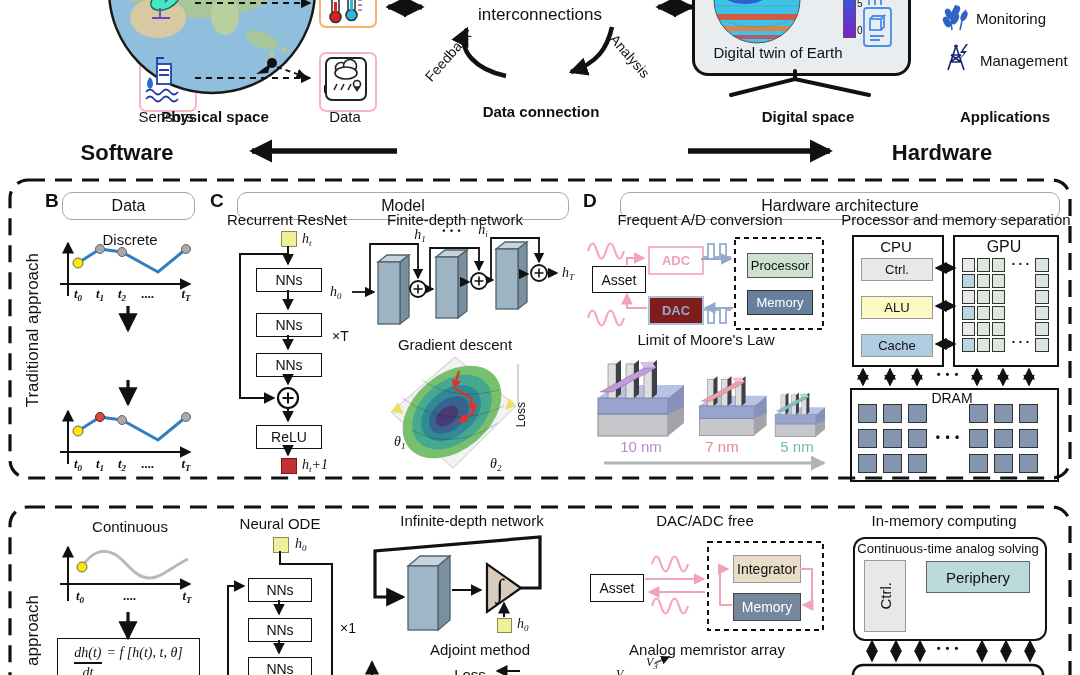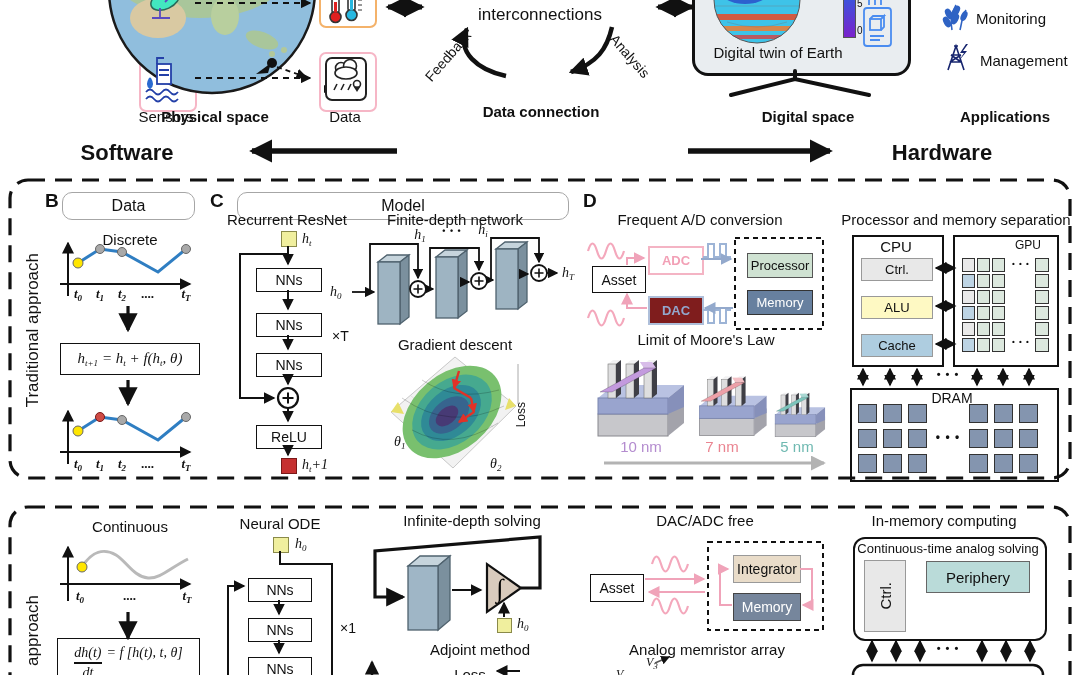--- a/index.html
+++ b/index.html
@@ -83,23 +83,20 @@
     <span>Data</span>
   </div>
   <span class="t c" style="left:130px;top:231px">Discrete</span>
 
   <span class="tick" style="left:78px;top:286px"><i>t</i><sub>0</sub></span>
   <span class="tick" style="left:100px;top:286px"><i>t</i><sub>1</sub></span>
   <span class="tick" style="left:122px;top:286px"><i>t</i><sub>2</sub></span>
   <span class="tick" style="left:148px;top:286px"><i>....</i><sub></sub></span>
   <span class="tick" style="left:186px;top:286px"><i>t</i><sub>T</sub></span>
 
-  <div class="eqbox" style="left:60px;top:343px;width:138px;height:30px">
-    <span><i>h</i><sub>t+1</sub><span> = </span><i>h</i><sub>t</sub><span> + </span><i>f</i><span>(</span><i>h</i><sub>t</sub><span>, θ)</span></span>
-  </div>
 
   <span class="tick" style="left:78px;top:456px"><i>t</i><sub>0</sub></span>
   <span class="tick" style="left:100px;top:456px"><i>t</i><sub>1</sub></span>
   <span class="tick" style="left:122px;top:456px"><i>t</i><sub>2</sub></span>
   <span class="tick" style="left:148px;top:456px"><i>....</i><sub></sub></span>
   <span class="tick" style="left:186px;top:456px"><i>t</i><sub>T</sub></span>
 
   <span class="letter" style="left:210px;top:190px">C</span>
   <div class="pill" style="left:237px;top:192px;width:330px;height:26px">
     <span>Model</span>
@@ -132,20 +129,23 @@
   <span class="hlbl" style="left:562px;top:265px"><i>h</i><sub>T</sub></span>
 
   <span class="t c" style="left:455px;top:336px">Gradient descent</span>
   <span class="hlbl" style="left:394px;top:434px"><i>θ</i><sub>1</sub></span>
   <span class="hlbl" style="left:490px;top:456px"><i>θ</i><sub>2</sub></span>
   <div class="vwrap" style="left:513px;top:393px;width:16px;height:44px">
     <span class="vtext" style="font-size:12px">Loss</span>
   </div>
 
   <span class="letter" style="left:583px;top:190px">D</span>
+  <div class="pill" style="left:620px;top:192px;width:438px;height:26px">
+    <span>Hardware architecture</span>
+  </div>
   <span class="t c" style="left:700px;top:211px">Frequent A/D conversion</span>
   <div class="bx" style="left:592px;top:266px;width:52px;height:25px">
       <span>Asset</span>
     </div>
   <div class="cbx" style="left:648px;top:246px;width:52px;height:25px;border:2px solid #f4b4c4;color:#f2a0b6;font-weight:bold;background:#fff">
       <span>ADC</span>
     </div>
   <div class="cbx" style="left:648px;top:296px;width:52px;height:25px;border:2px solid #aebfda;color:#93a7cd;font-weight:bold;background:#7f1d1d">
       <span>DAC</span>
     </div>
@@ -167,21 +167,21 @@
   <div class="cbx" style="left:861px;top:258px;width:70px;height:21px;background:#e8e8e8;border-color:#999">
       <span>Ctrl.</span>
     </div>
   <div class="cbx" style="left:861px;top:296px;width:70px;height:21px;background:#fef9c3;border-color:#999">
       <span>ALU</span>
     </div>
   <div class="cbx" style="left:861px;top:334px;width:70px;height:21px;background:#aecde0;border-color:#999">
       <span>Cache</span>
     </div>
   <div class="abs" style="left:953px;top:235px;width:102px;height:128px;border:2px solid #111;background:#fff"></div>
-  <span class="t c" style="left:1028px;top:238px;font-size:12px">GPU</span>
+  <span class="t c" style="left:1004px;top:238px;font-size:16px">GPU</span>
   <div class="grid3" style="left:962px;top:258px">
       <i style="background: rgb(233, 233, 233);"></i>
       <i style="background: rgb(220, 232, 222);"></i>
       <i style="background: rgb(220, 232, 222);"></i>
       <i style="background: rgb(189, 212, 228);"></i>
       <i style="background: rgb(220, 232, 222);"></i>
       <i style="background: rgb(220, 232, 222);"></i>
       <i style="background: rgb(233, 233, 233);"></i>
       <i style="background: rgb(220, 232, 222);"></i>
       <i style="background: rgb(220, 232, 222);"></i>
@@ -257,21 +257,21 @@
       <span>NNs</span>
     </div>
   <div class="bx" style="left:248px;top:618px;width:62px;height:22px">
       <span>NNs</span>
     </div>
   <div class="bx" style="left:248px;top:657px;width:62px;height:22px">
       <span>NNs</span>
     </div>
   <span class="abs" style="left:340px;top:620px;font-size:14px">×1</span>
 
-  <span class="t c" style="left:472px;top:512px">Infinite-depth solving</span>
+  <span class="t c" style="left:472px;top:512px">Infinite-depth network</span>
   <div class="sq" style="left:497px;top:618px;width:13px;height:13px"></div>
   <span class="hlbl" style="left:517px;top:616px"><i>h</i><sub>0</sub></span>
   <span class="t c" style="left:480px;top:641px">Adjoint method</span>
   <span class="t c" style="left:470px;top:666px">Loss</span>
 
   <span class="t c" style="left:705px;top:512px">DAC/ADC free</span>
   <div class="bx" style="left:590px;top:574px;width:52px;height:26px">
       <span>Asset</span>
     </div>
   <div class="cbx" style="left:733px;top:555px;width:66px;height:26px;background:#e9dcc9;border-color:#999;font-size:14px">

